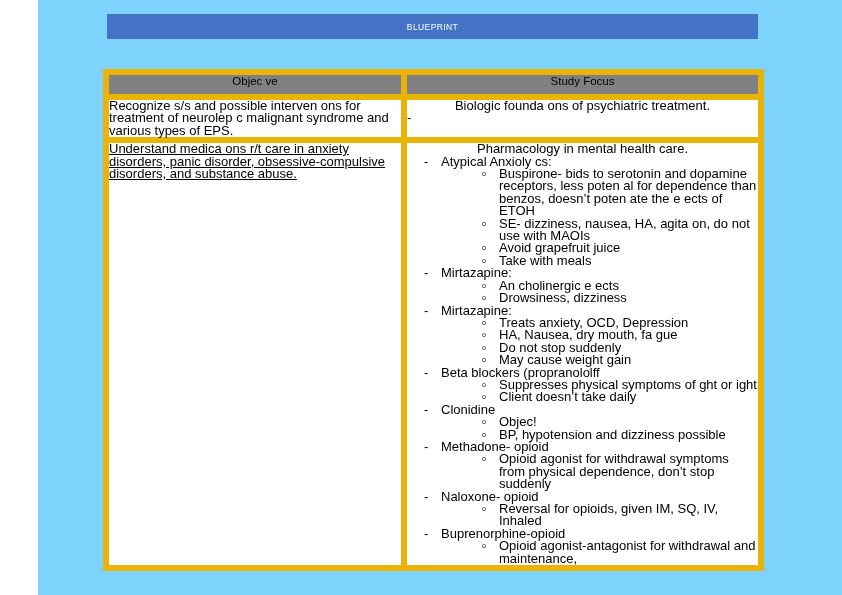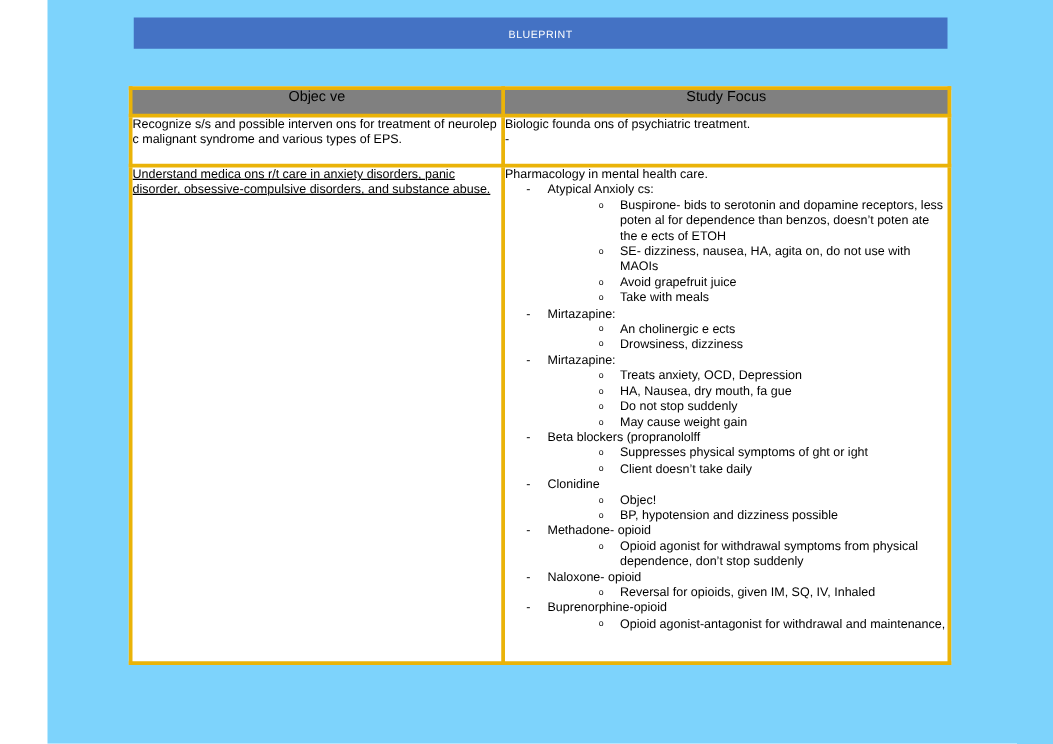--- a/index.html
+++ b/index.html
@@ -49,48 +49,49 @@
   .tbl {
     position: absolute;
     left: 65px;
     top: 69px;
     width: 655px;
     border-collapse: collapse;
     table-layout: fixed;
     background: #ffffff;
   }
   .tbl td, .tbl th {
-    border: 3px solid #eab308;
+    border: 6px solid #eab308;
     vertical-align: top;
     padding: 0;
   }
   .col-obj { width: 298px; }
   .col-focus { width: 357px; }
 
   .hdr-cell {
     background: #808080;
     height: 19px;
     text-align: center;
     vertical-align: middle;
     font-weight: normal;
     font-size: 11.5px;
     color: #000000;
     padding: 1px 4px 2px 4px;
   }
 
   .cell {
-    font-size: 10px;
+    font-size: 13px;
     line-height: 12.4px;
     padding: 4px 5px 5px 5px;
   }
   .cell.r1 { height: 37px; }
   .cell.r2-left { height: 395px; text-decoration: underline; }
 
   .cell p {
     margin: 0;
+    text-align: center;
   }
   ul.lvl1 {
     list-style: none;
     margin: 0;
     padding: 0 0 0 17px;
   }
   ul.lvl2 {
     list-style: none;
     margin: 0;
     padding: 0 0 0 41px;

